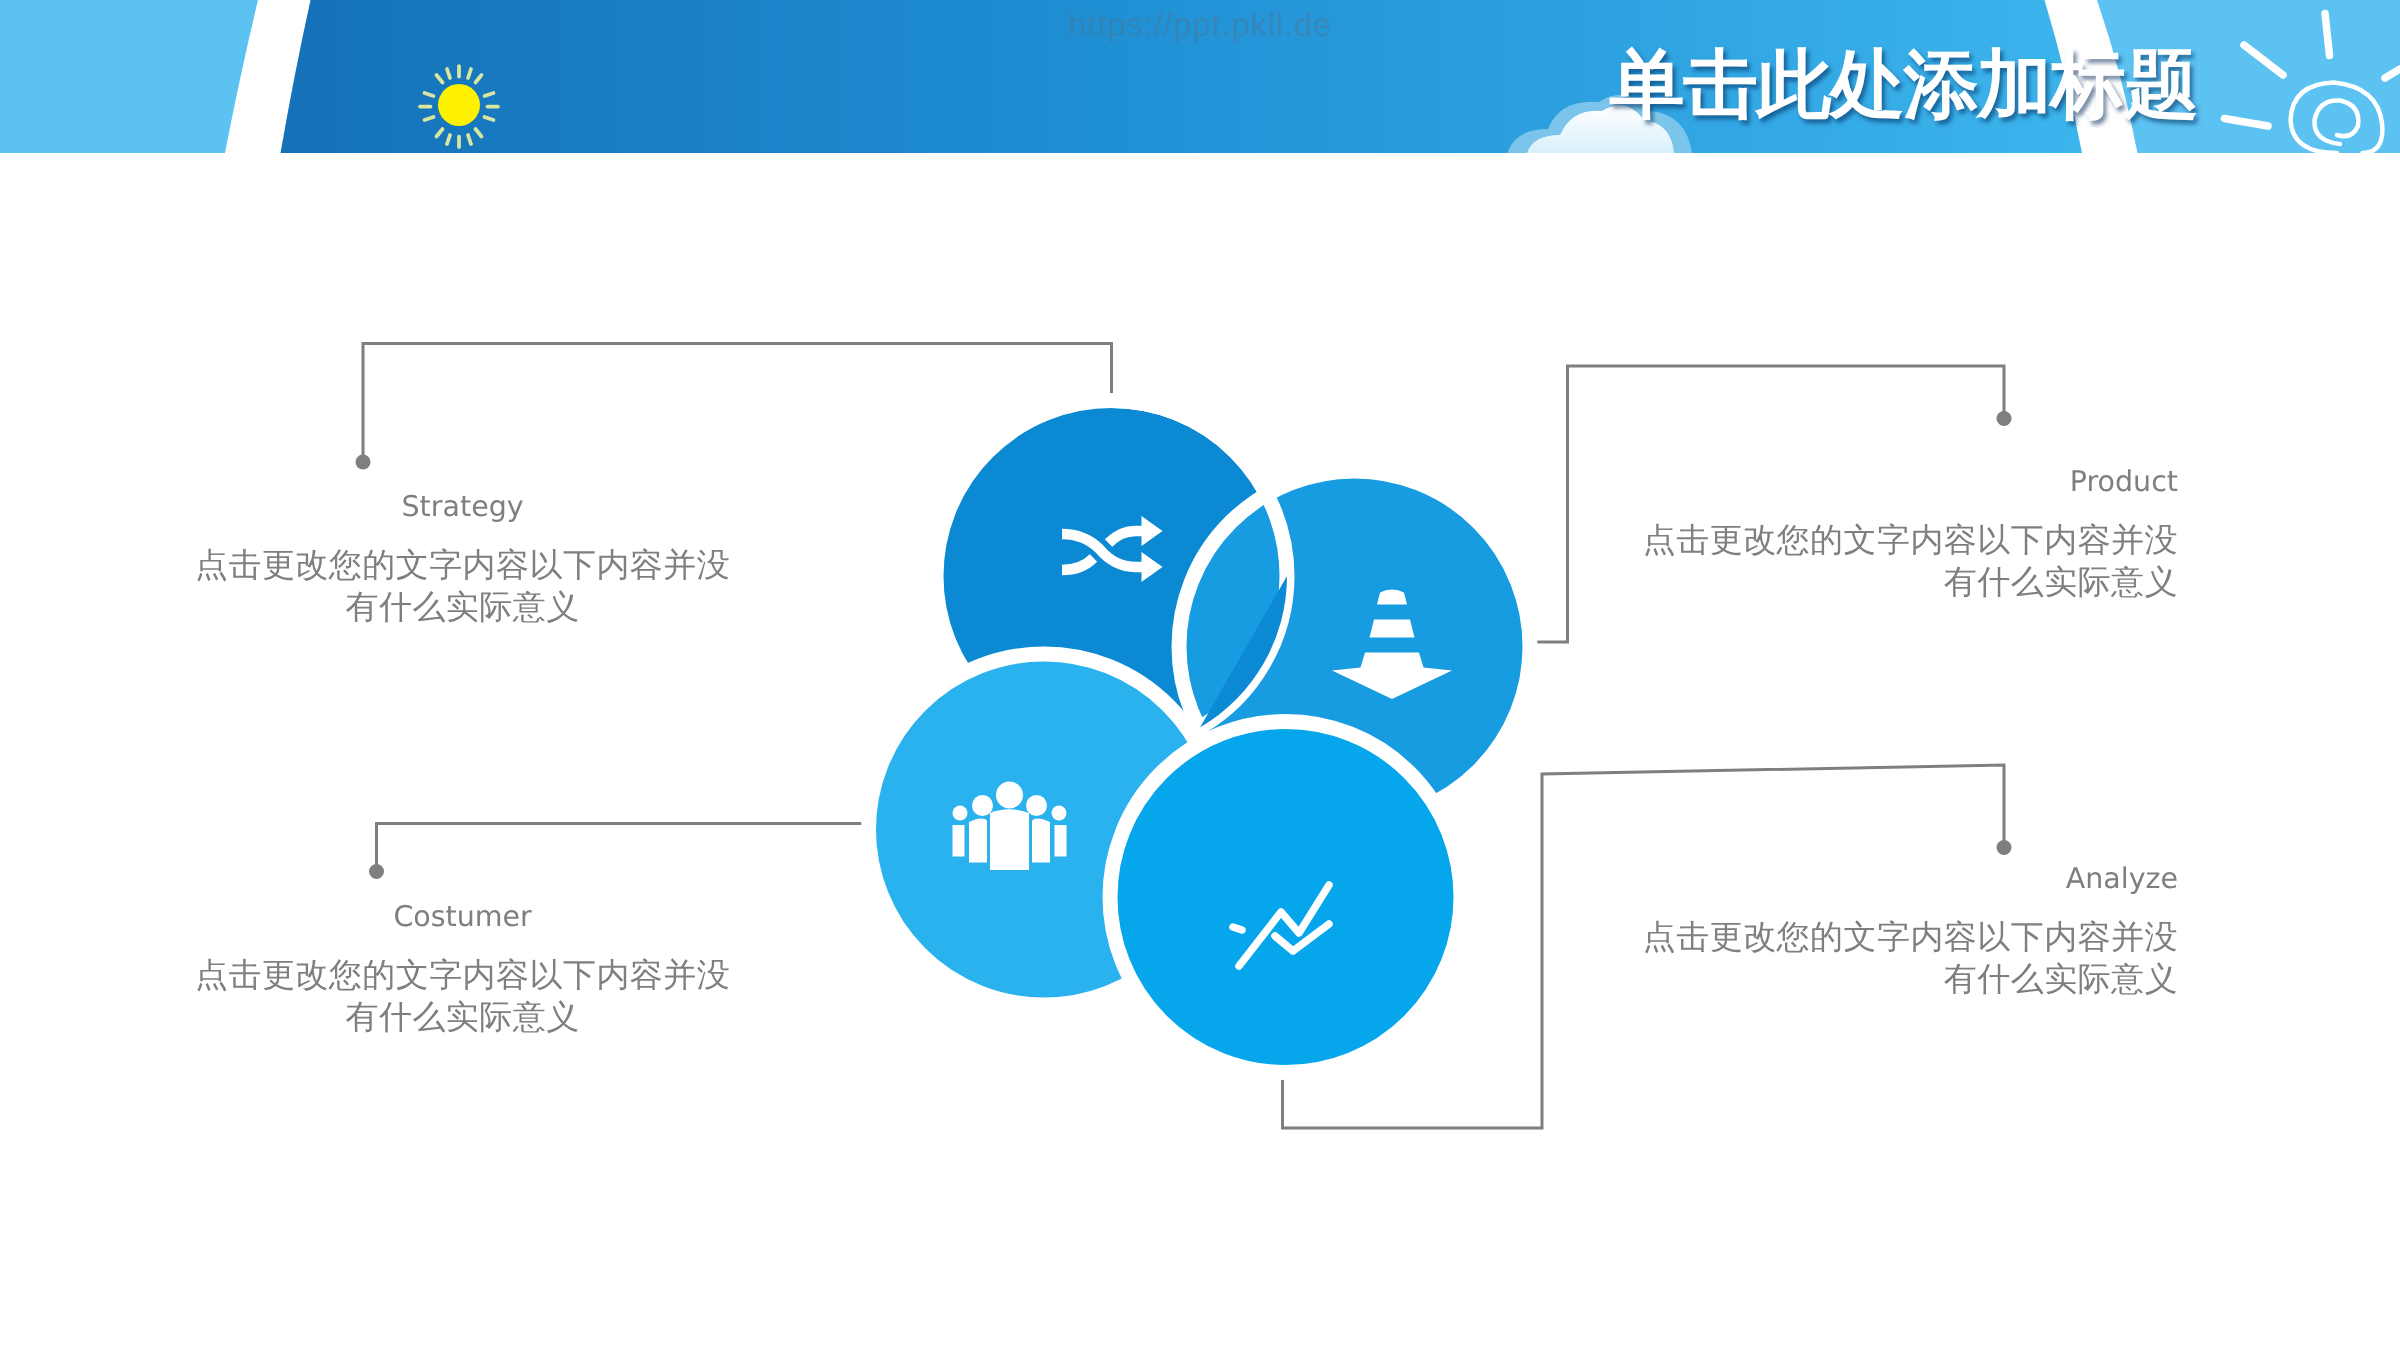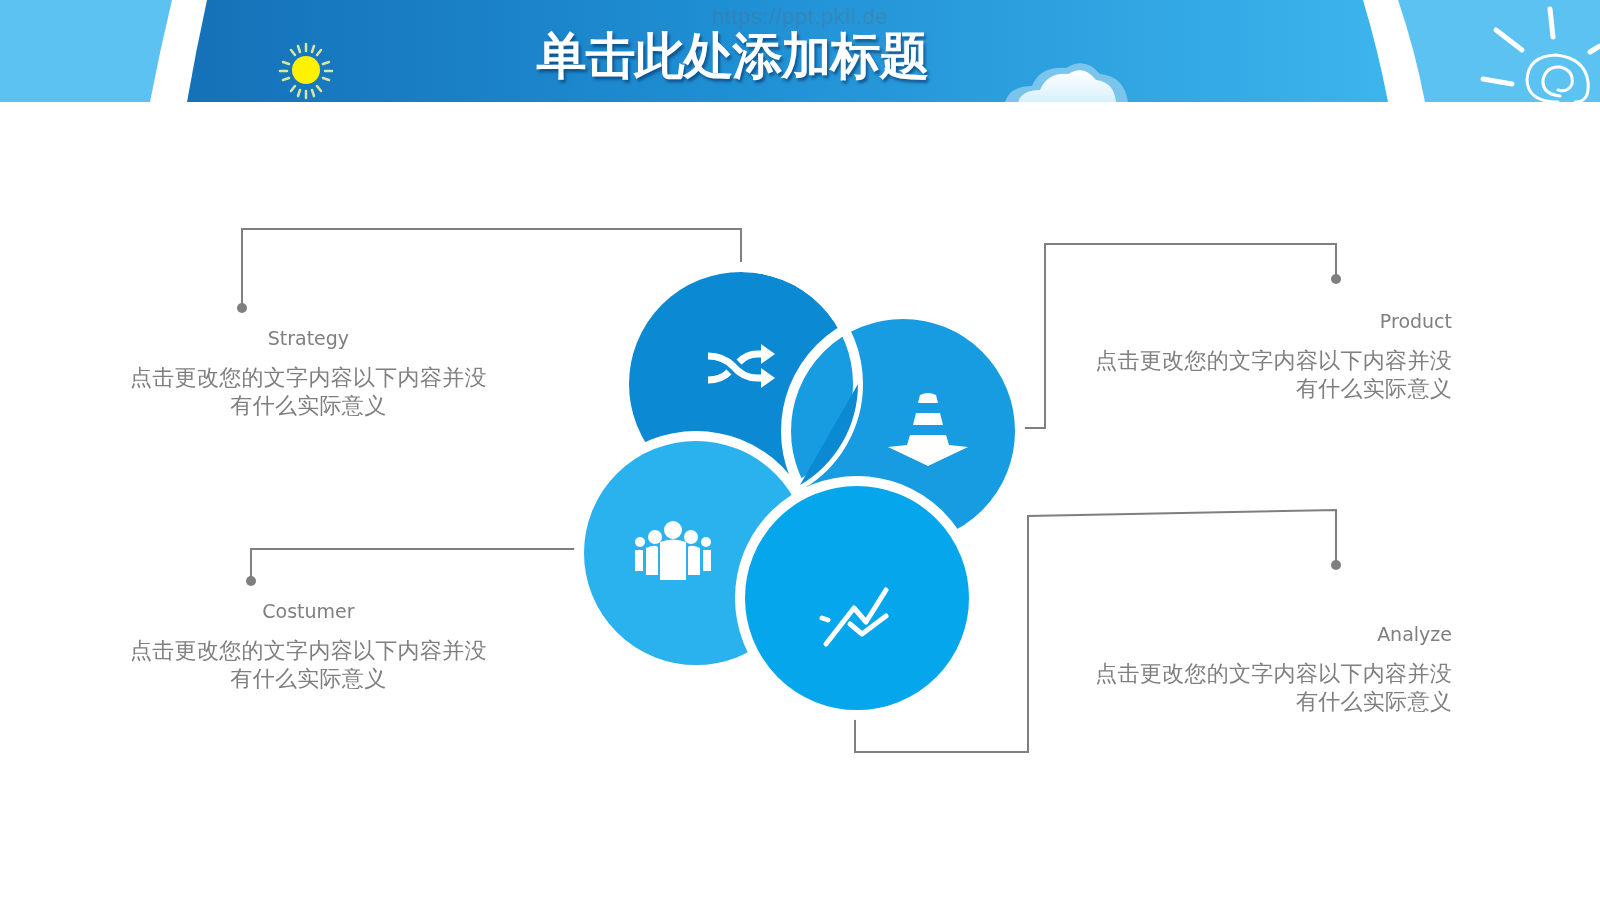--- a/index.html
+++ b/index.html
@@ -1,20 +1,20 @@
 <!DOCTYPE html>
 <html><head>
 <meta charset="utf-8">
 <style>
   html, body { margin:0; padding:0; }
   body { width:1600px; height:900px; position:relative; overflow:hidden; background:#ffffff; font-family:"DejaVu Sans","Liberation Sans",sans-serif; }
   .banner { position:absolute; left:0; top:0; width:1600px; height:102px; overflow:hidden; background:#5bc2f2; }
   .banner svg { position:absolute; left:0; top:0; }
   .watermark { position:absolute; top:4px; left:0; width:1600px; text-align:center; font-family:"Liberation Sans",sans-serif; font-size:22px; color:rgba(90,110,130,0.35); letter-spacing:0.5px; padding-left:0; }
-  .title { position:absolute; top:26px; left:0; width:1465px; text-align:center; font-family:"DejaVu Sans",sans-serif; font-weight:bold; font-size:50px; color:#ffffff; letter-spacing:-1px; text-shadow:2px 3px 3px rgba(0,40,90,0.55); line-height:60px; }
+  .title { position:absolute; top:26px; left:0; width:1465px; text-align:right; font-family:"DejaVu Sans",sans-serif; font-weight:bold; font-size:50px; color:#ffffff; letter-spacing:-1px; text-shadow:2px 3px 3px rgba(0,40,90,0.55); line-height:60px; }
   .diagram { position:absolute; left:0; top:0; width:1600px; height:900px; }
   .label { position:absolute; font-family:"DejaVu Sans","Liberation Sans",sans-serif; color:#7f7f7f; }
   .label .name { font-size:19px; line-height:24px; margin-bottom:14px; }
   .label .desc { font-size:22px; line-height:28px; letter-spacing:0.3px; }
   .label.left { text-align:center; }
   .label.right { text-align:right; }
 </style>
 </head>
 <body>
 
@@ -146,17 +146,17 @@
   <div class="desc">点击更改您的文字内容以下内容并没</div>
   <div class="desc">有什么实际意义</div>
 </div>
 
 <div class="label left" style="left:130px; top:599px;">
   <div class="name">Costumer</div>
   <div class="desc">点击更改您的文字内容以下内容并没</div>
   <div class="desc">有什么实际意义</div>
 </div>
 
-<div class="label right" style="right:148px; top:574px;margin-top:48px;">
+<div class="label right" style="right:148px; top:574px;">
   <div class="name">Analyze</div>
   <div class="desc">点击更改您的文字内容以下内容并没</div>
   <div class="desc">有什么实际意义</div>
 </div>
 
 </body></html>

